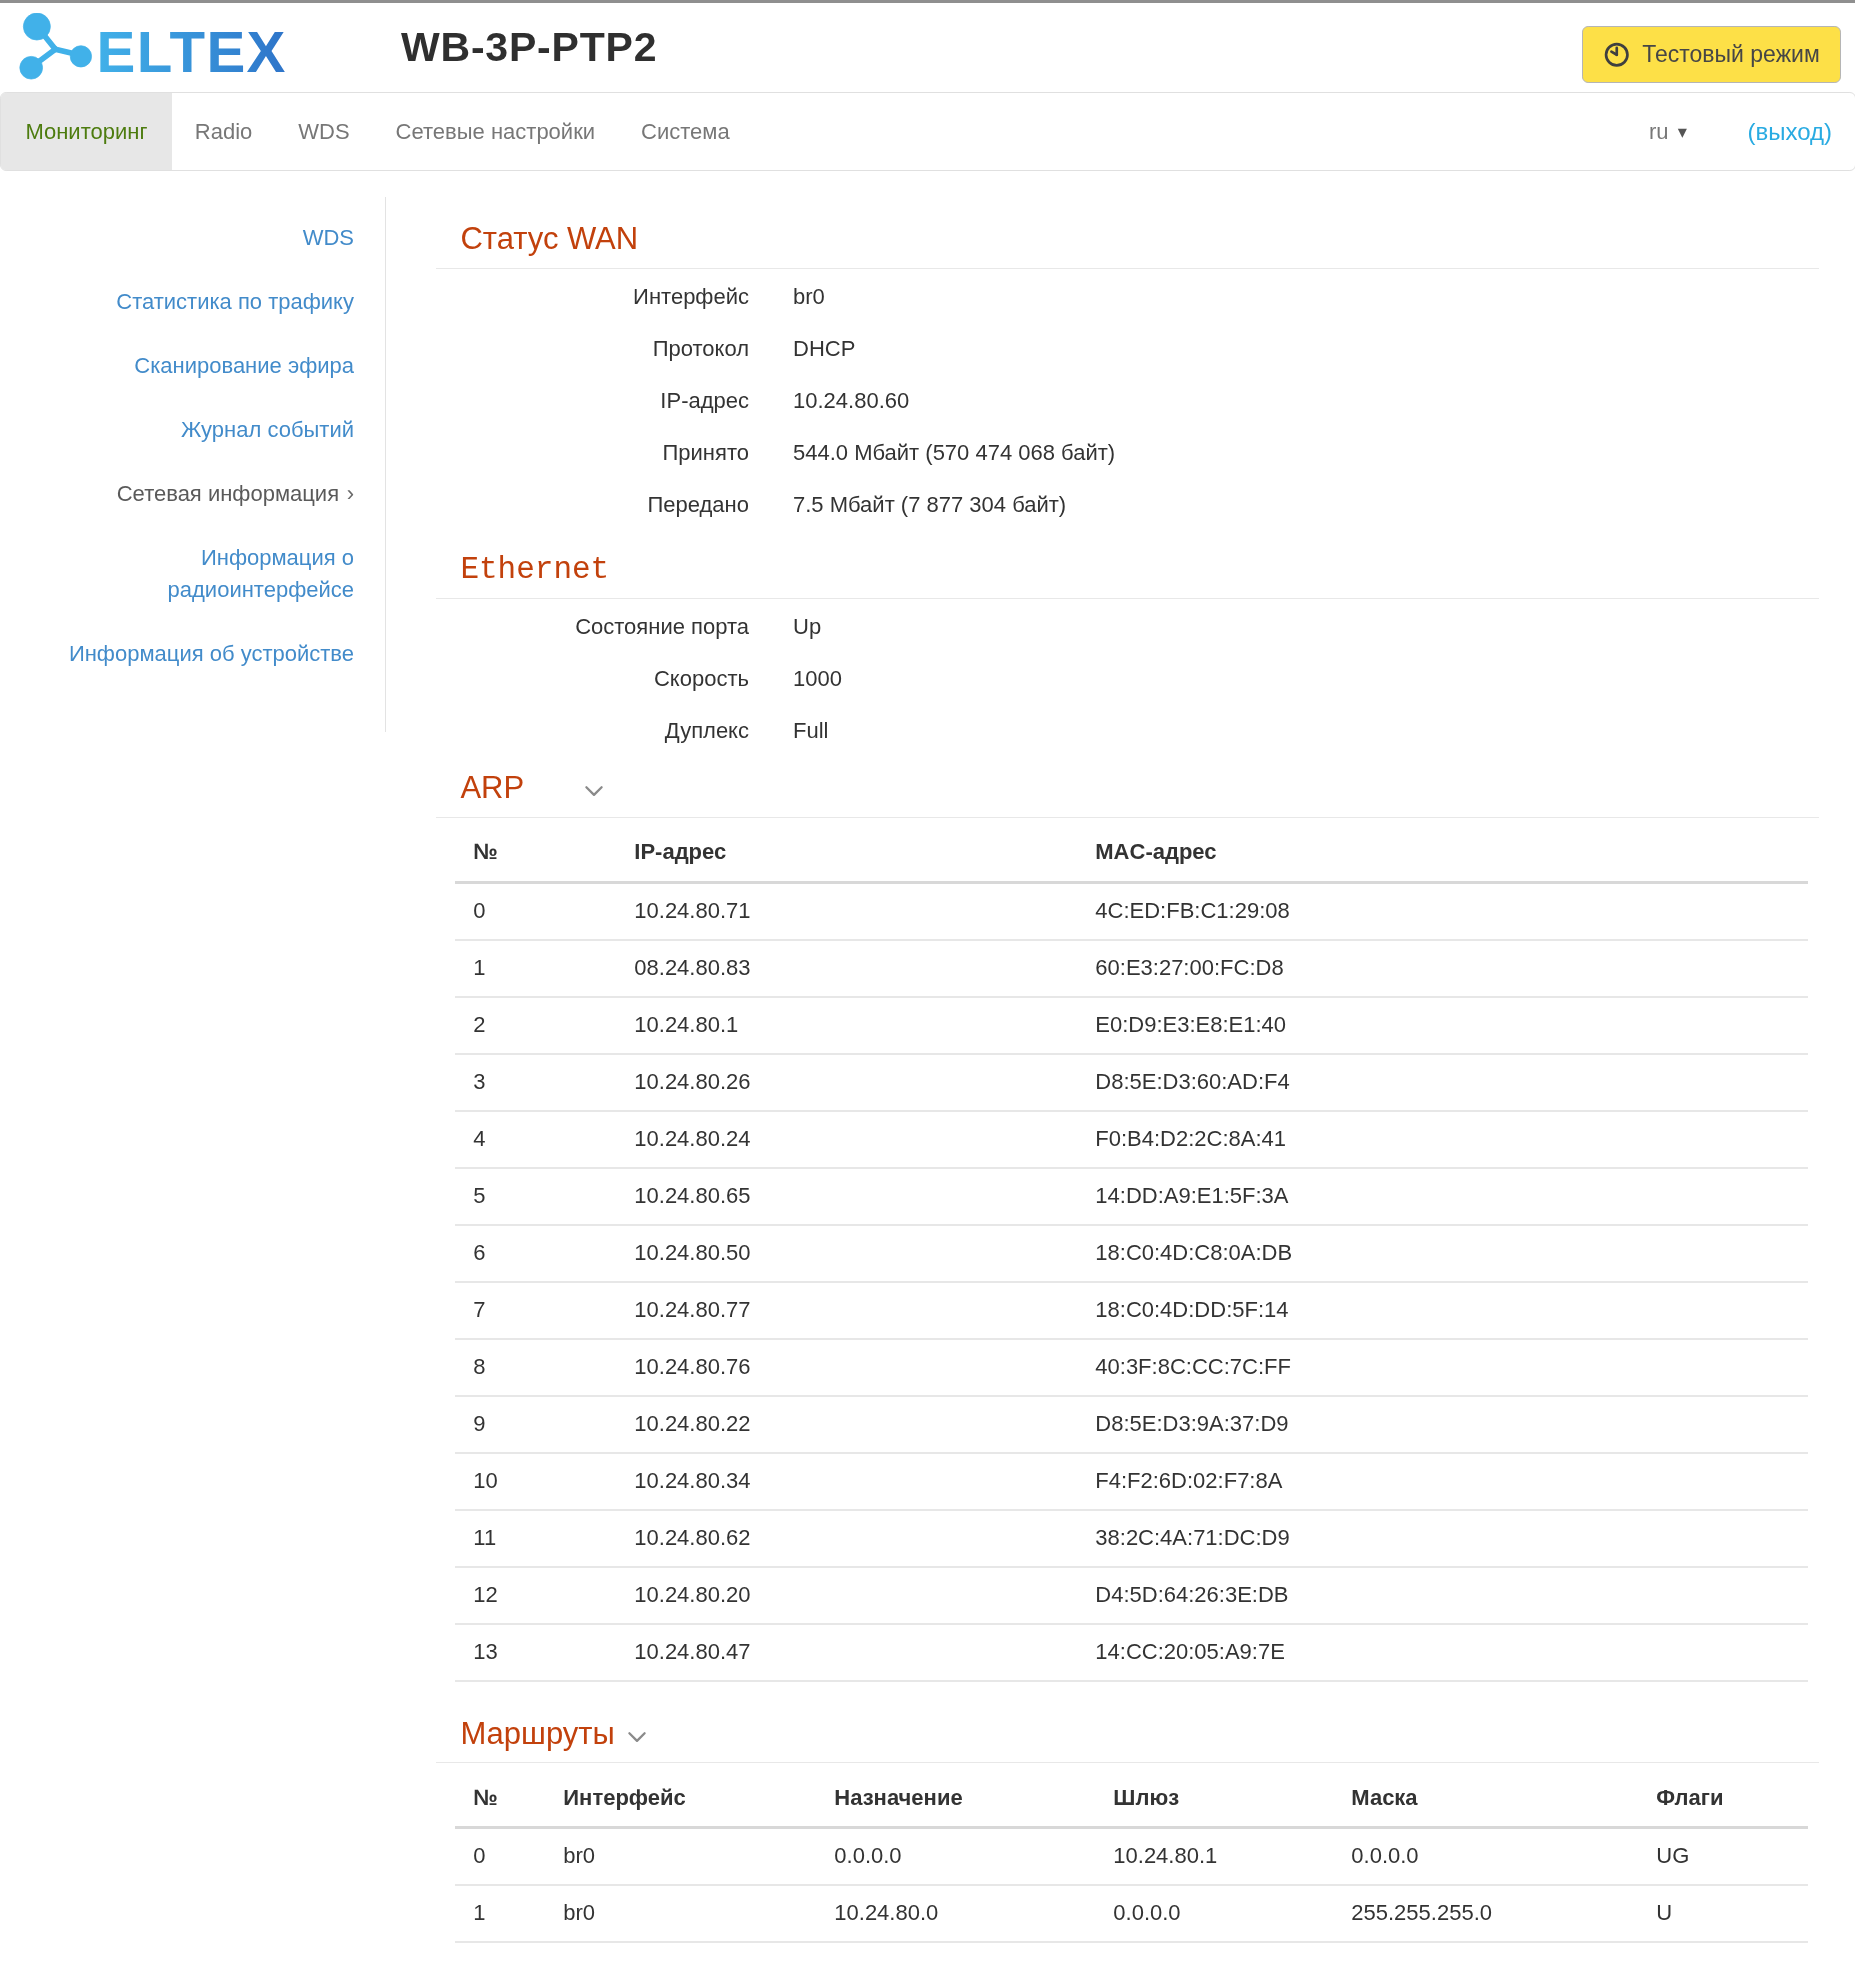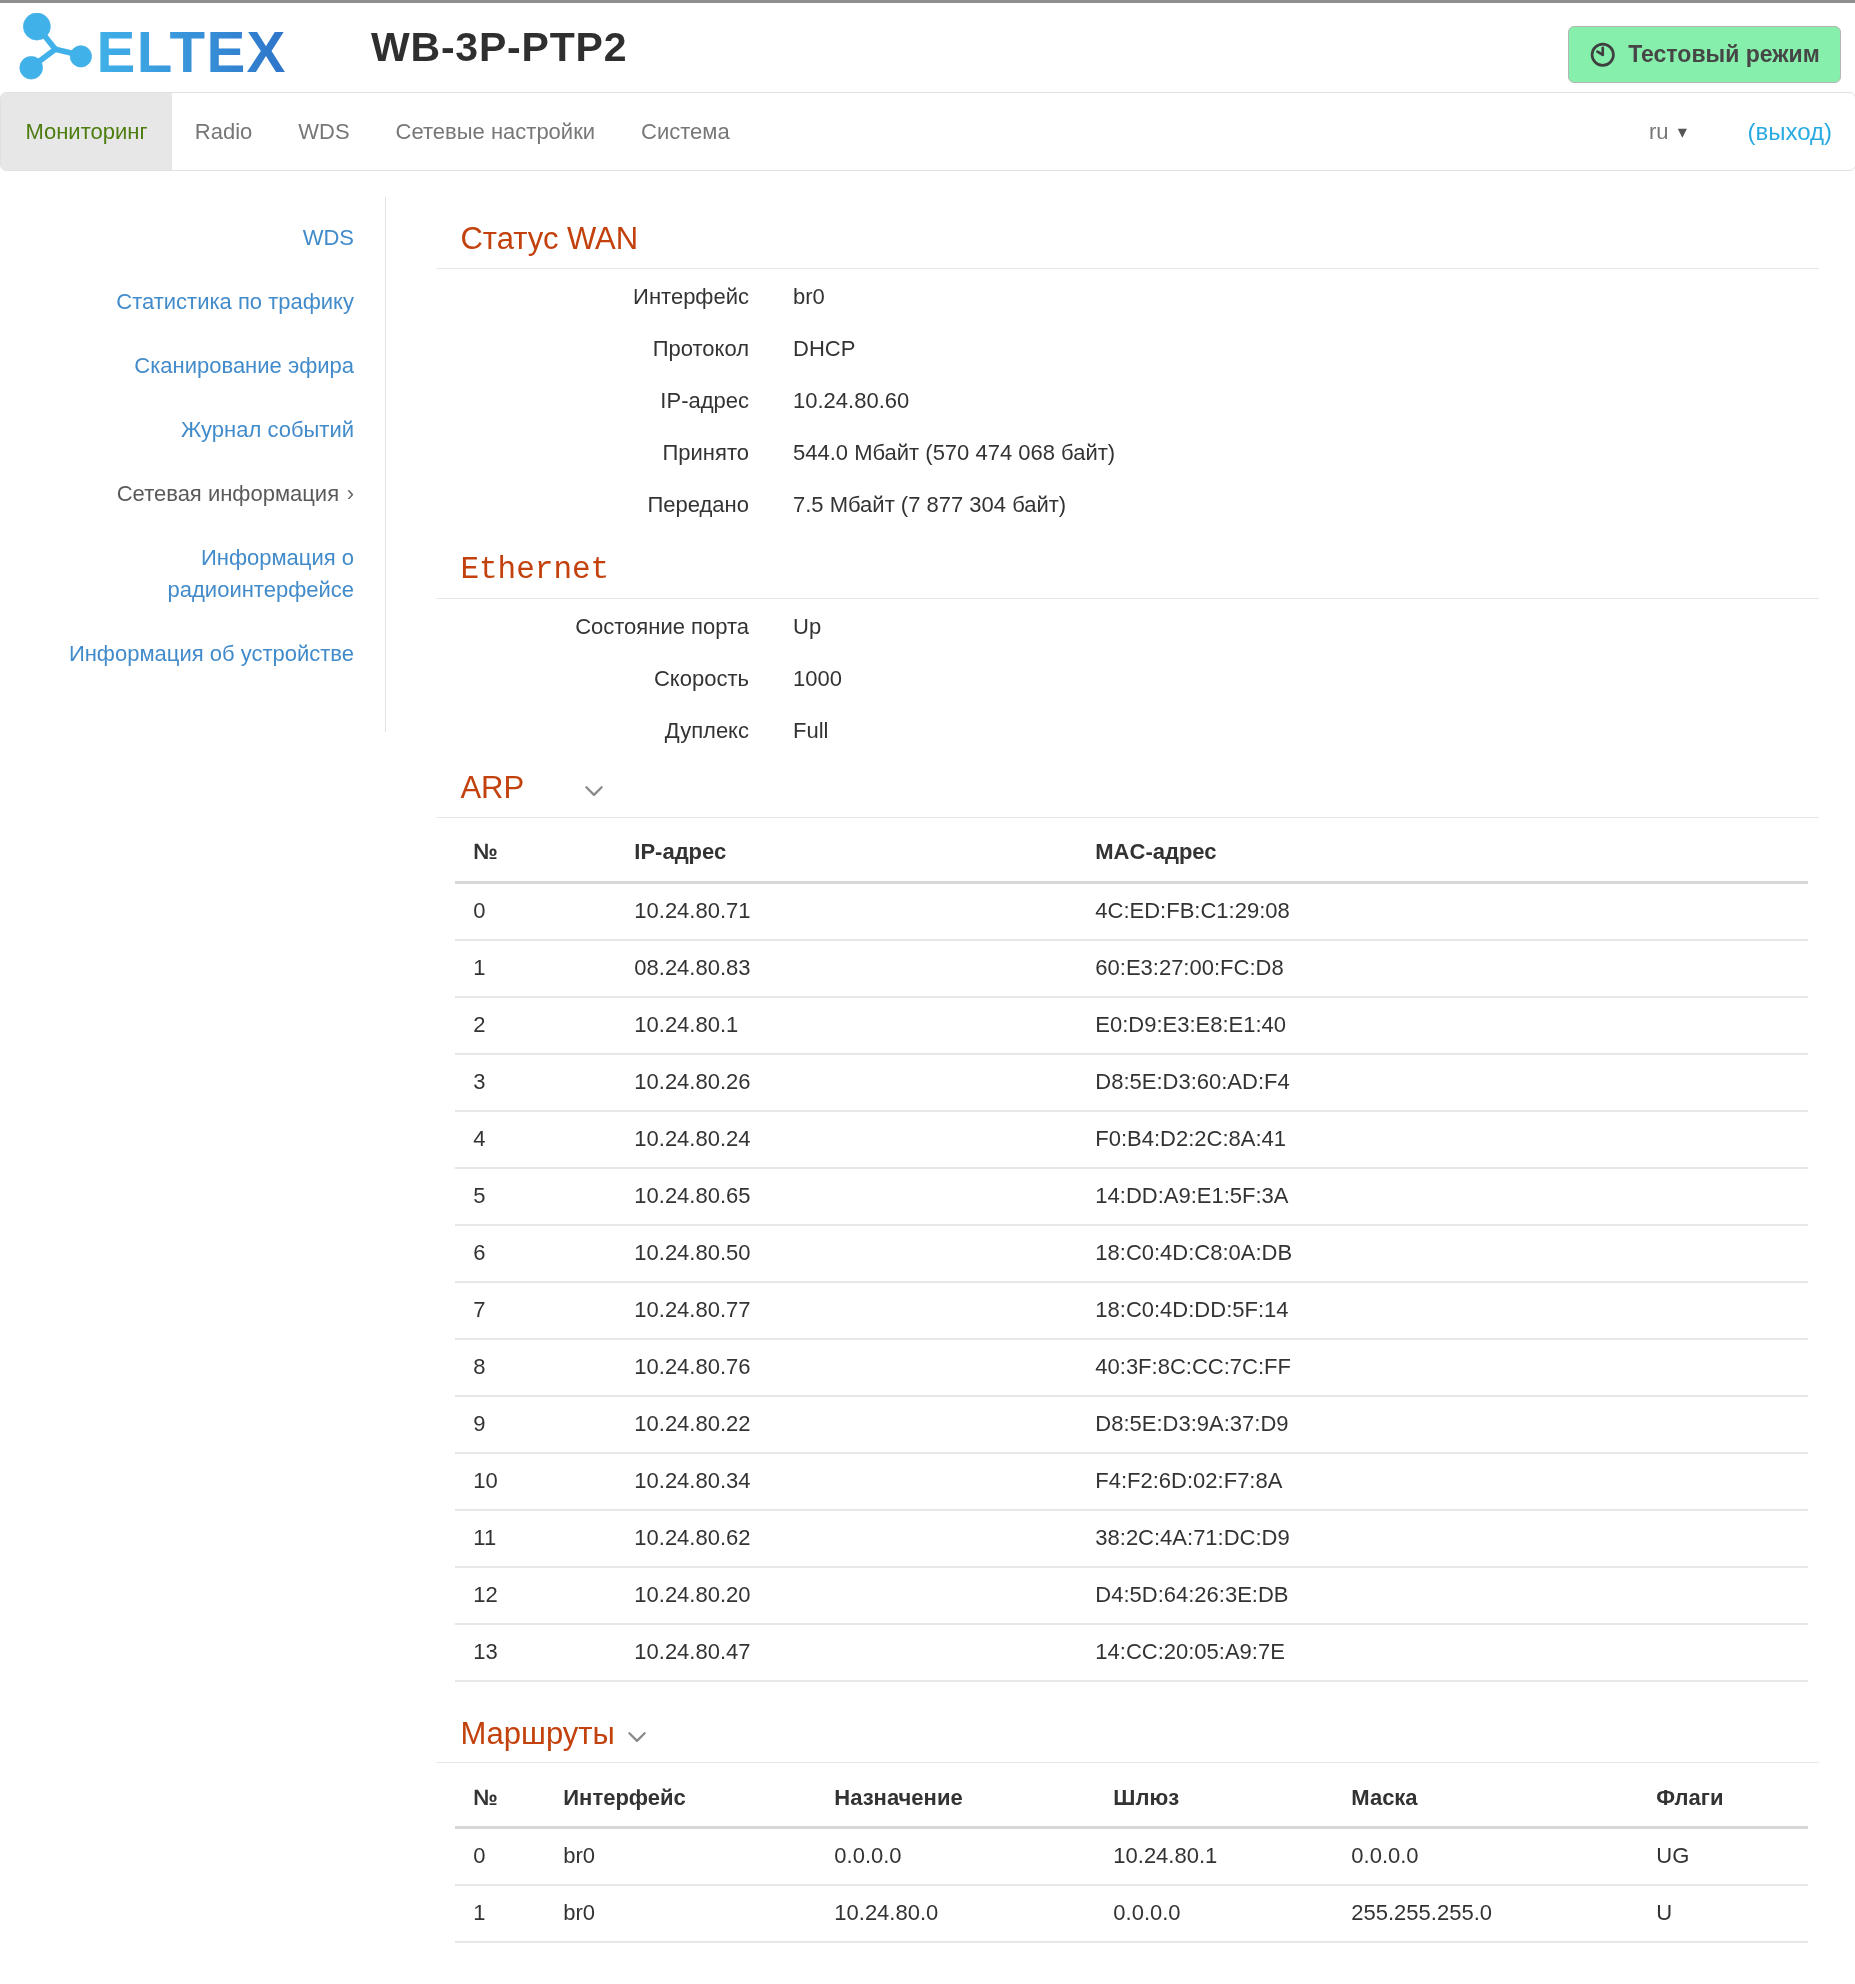--- a/index.html
+++ b/index.html
@@ -8,27 +8,27 @@
     background: #fff;
     font-family: "Liberation Sans", sans-serif;
     color: #333;
     overflow: hidden;
   }
   .top-strip { height: 3.1px; background: #8f8f8f; }
 
   
   .header { position: relative; height: 89px; display: flex; align-items: center; padding-left: 17px; }
   .logo { display: flex; align-items: center; }
-  .app-title { font-size: 41px; font-weight: bold; color: #2f2f2f; margin-left: 70px; letter-spacing: 0.8px; }
+  .app-title { font-size: 41px; font-weight: bold; color: #2f2f2f; margin-left: 100px; letter-spacing: 0.8px; }
   .test-mode-btn {
     position: absolute; top: 23px; right: 15.3px; height: 57px;
     display: flex; align-items: center; gap: 12.2px;
-    padding: 0 20px; background: #86efac;
+    padding: 0 20px; background: #fde047;
     border: 1.5px solid #b5b5b5; border-radius: 6.1px;
-    font-size: 23px; color: #464646; cursor: pointer; font-weight: bold;
+    font-size: 23px; color: #464646; cursor: pointer;
   }
 
   
   .navbar {
     height: 79px; background: #fff;
     border: 1.5px solid #e0e0e0; border-radius: 6.1px;
     display: flex; align-items: stretch;
     font-size: 22px;
   }
   .tab { display: flex; align-items: center; padding: 0 23px; color: #777; cursor: pointer; }

